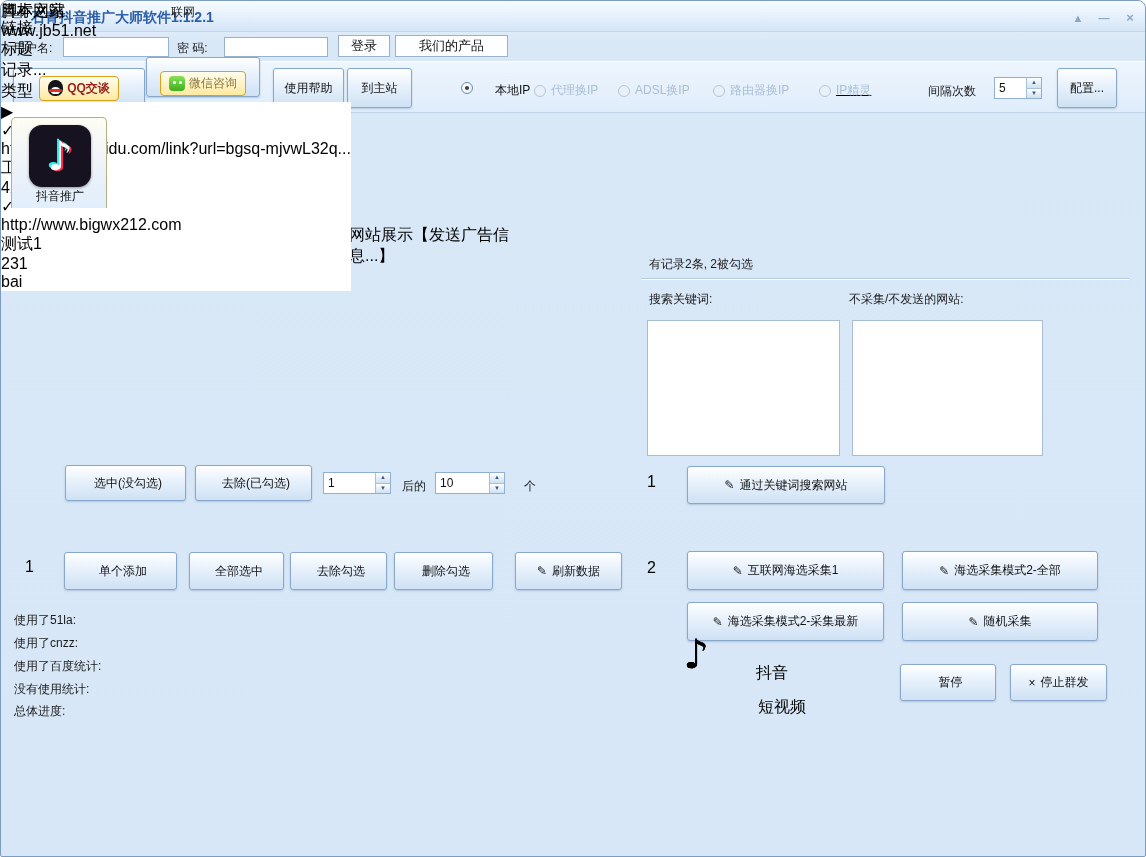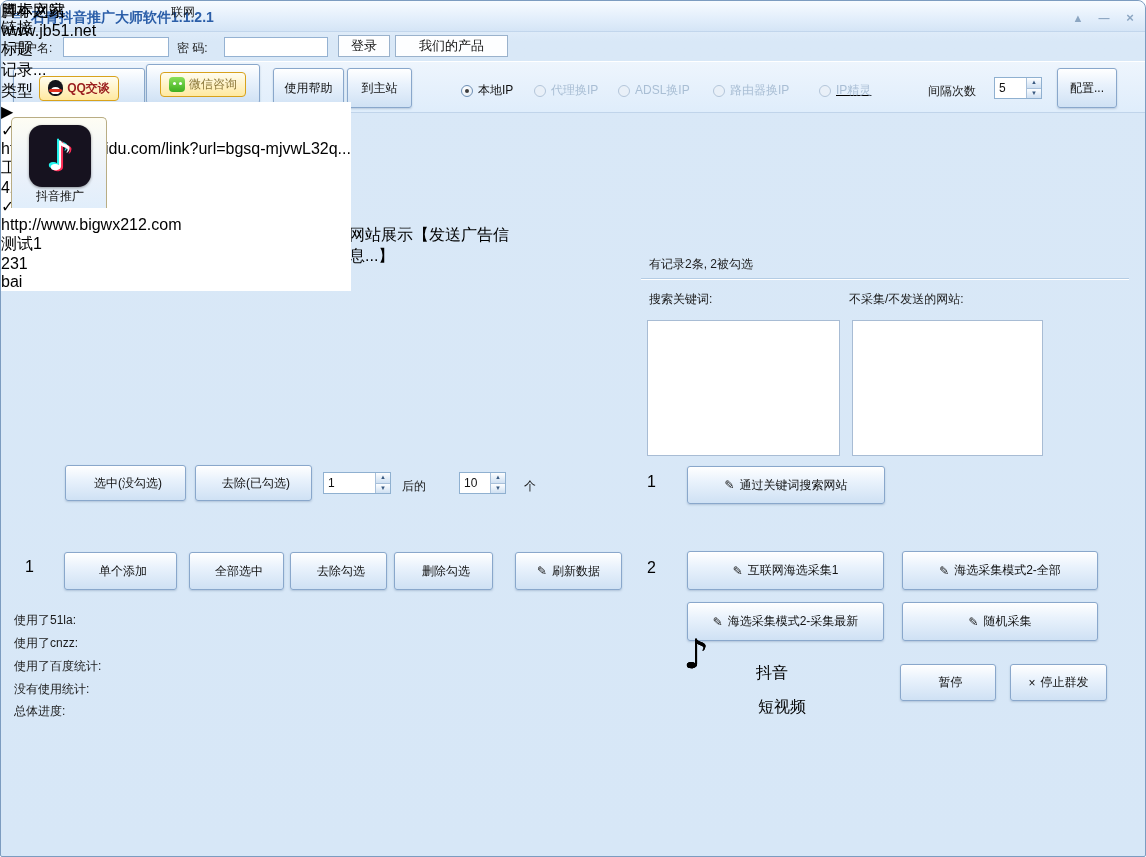--- a/index.html
+++ b/index.html
@@ -147,30 +147,30 @@
   <div class="flatbtn abs" style="left:337px; top:34px; width:52px; height:22px;">登录</div>
   <div class="flatbtn abs" style="left:394px; top:34px; width:113px; height:22px;">我们的产品</div>
 
   <div id="toolbar" class="abs"></div>
   <div class="btn abs" style="left:12px; top:67px; width:132px; height:40px;">
     <span class="goldpill">
       <span class="qq-ico"></span>
       <span style="font-size:12px; font-weight:bold; color:#9c2020;">QQ交谈</span>
     </span>
   </div>
-  <div class="btn abs" style="left:145px; top:63px; width:114px; height:40px;">
+  <div class="btn abs" style="left:145px; top:56px; width:114px; height:40px;align-items:flex-end;">
     <span class="goldpill">
       <span class="wx-ico"></span>
       <span style="font-size:12px; color:#8a7638;">微信咨询</span>
     </span>
   </div>
   <div class="btn abs" style="left:272px; top:67px; width:71px; height:40px;">使用帮助</div>
   <div class="btn abs" style="left:346px; top:67px; width:65px; height:40px;">到主站</div>
 
-  <div class="abs" style="left:460px; top:81px; display:flex; align-items:center; gap:5px;">
+  <div class="abs" style="left:460px; top:81px; display:flex; gap:22px;">
     <span class="radio on"></span>
     <span class="rlabel">本地IP</span>
   </div>
   <div class="abs" style="left:533px; top:81px; display:flex; align-items:center; gap:5px;">
     <span class="radio dis"></span>
     <span class="rlabel dis">代理换IP</span>
   </div>
   <div class="abs" style="left:617px; top:81px; display:flex; align-items:center; gap:5px;">
     <span class="radio dis"></span>
     <span class="rlabel dis">ADSL换IP</span>
@@ -272,21 +272,21 @@
     <span>去除(已勾选)</span>
   </div>
   <div class="spin abs" style="left:322px; top:471px; width:68px; height:22px;">
     <input value="1" style="">
     <span class="arrows">
         <span>▲</span>
         <span>▼</span>
       </span>
   </div>
   <span class="txt abs" style="left:401px; top:477px;">后的</span>
-  <div class="spin abs" style="left:434px; top:471px; width:47px; height:22px;margin-left:24px;">
+  <div class="spin abs" style="left:434px; top:471px; width:70px; height:22px;">
     <input value="10" style="">
     <span class="arrows">
         <span>▲</span>
         <span>▼</span>
       </span>
   </div>
   <span class="txt abs" style="left:523px; top:477px;">个</span>
 
   <div class="badge abs" style="left:24px; top:557px; width:27px; height:27px;">1</div>
   <div class="btn abs" style="left:63px; top:551px; width:113px; height:38px;">

